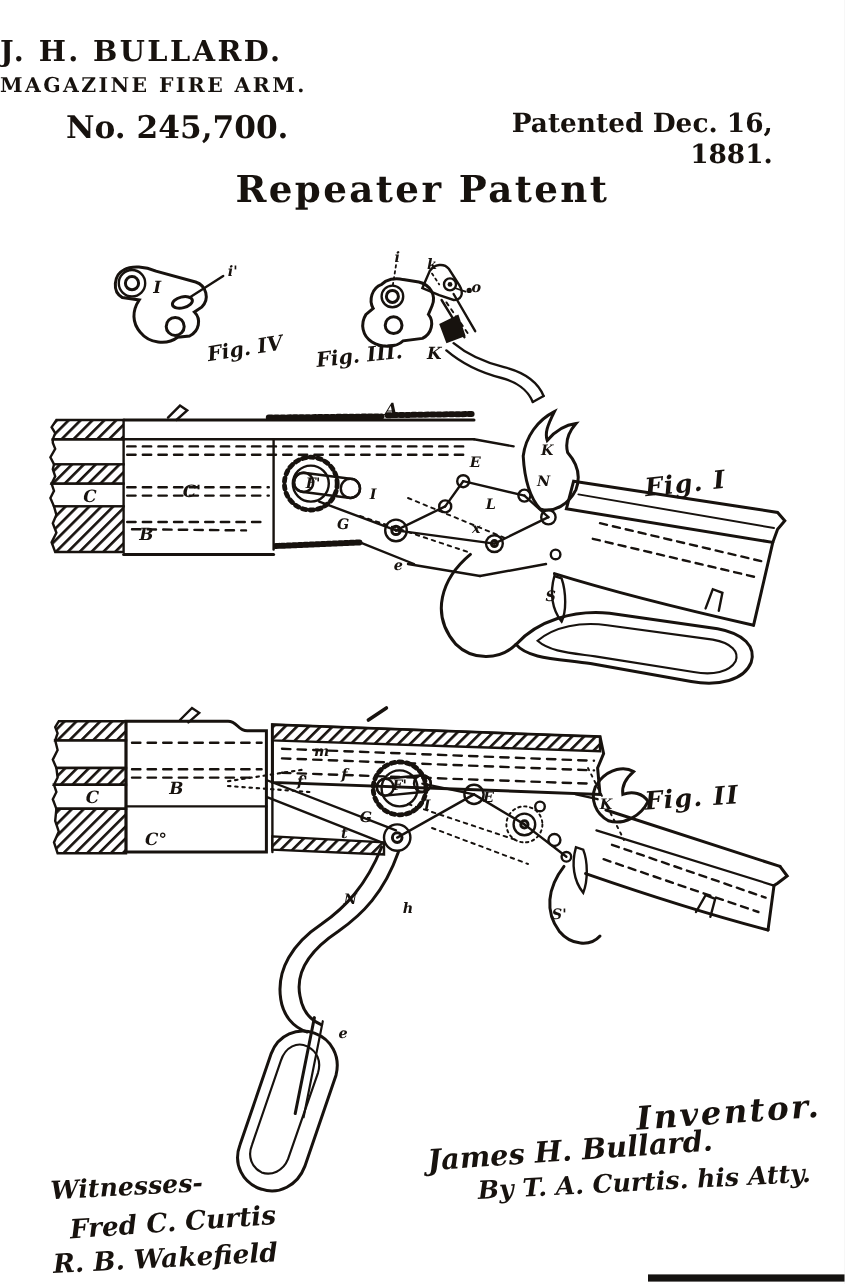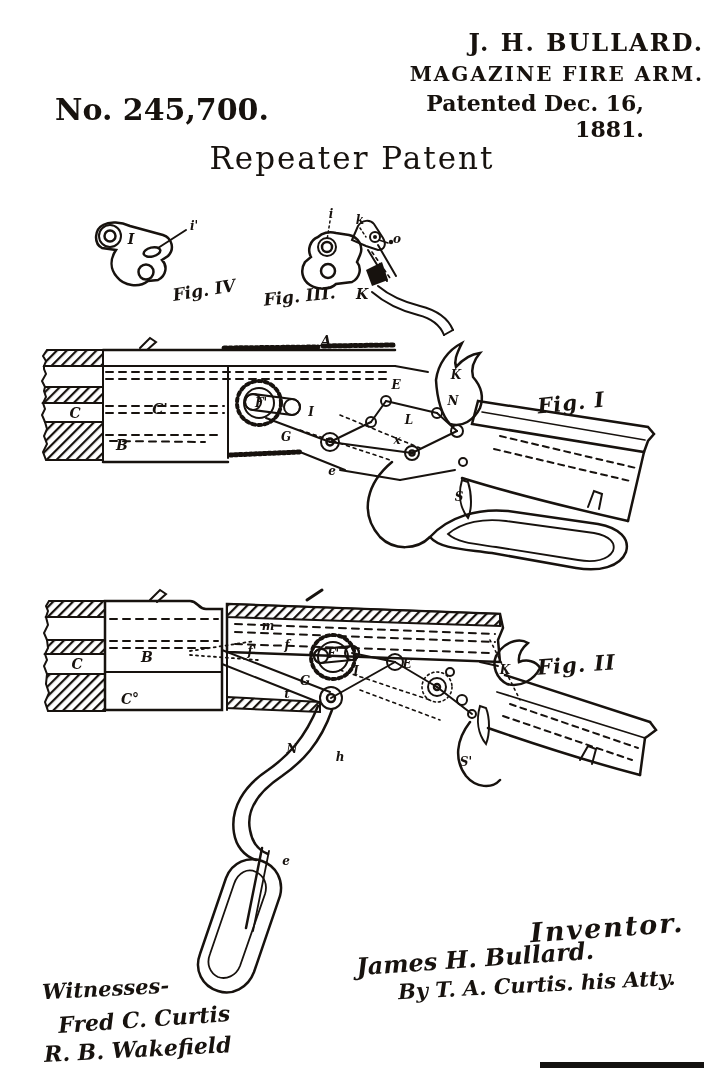--- a/index.html
+++ b/index.html
@@ -1,23 +1,23 @@
 <!DOCTYPE html>
 <html><head>
 <meta charset="utf-8">
 <style>
   html,body{margin:0;padding:0;background:#e8e8e8;}
   .page{position:relative;width:704px;height:1070px;background:#ffffff;overflow:hidden;
         font-family:"DejaVu Serif",serif;color:#17120e;}
   .abs{position:absolute;}
-  .hdr-name{top:28px;left:0;width:704px;text-align:right;font-size:24px;font-weight:bold;letter-spacing:2px;}
-  .hdr-title{top:62px;left:0;width:704px;text-align:right;font-size:20px;font-weight:bold;letter-spacing:2px;}
-  .hdr-num{top:92px;left:55px;font-size:30px;font-weight:bold;}
+  .hdr-name{top:28px;left:0;width:704px;text-align:left;font-size:24px;font-weight:bold;letter-spacing:2px;}
+  .hdr-title{top:62px;left:0;width:704px;text-align:left;font-size:17px;font-weight:bold;letter-spacing:2px;}
+  .hdr-num{top:92px;left:55px;font-size:26px;font-weight:bold;}
   .hdr-date{top:90px;left:382px;width:262px;font-size:22px;font-weight:bold;text-align:right;}
-  .banner{top:140px;left:0;width:704px;text-align:center;font-size:31px;font-weight:normal;letter-spacing:2px;}
+  .banner{top:140px;left:0;width:704px;text-align:center;font-size:31px;font-weight:bold;letter-spacing:2px;}
   .script{font-style:italic;font-weight:bold;white-space:nowrap;}
   .sig-inventor{top:912px;left:530px;font-size:27px;transform:rotate(-4deg);letter-spacing:2px;}
   .sig-name{top:944px;left:356px;font-size:24px;transform:rotate(-4deg);}
   .sig-atty{top:972px;left:398px;font-size:21px;transform:rotate(-3deg);}
   .sig-wit{top:976px;left:42px;font-size:21px;transform:rotate(-3deg);}
   .sig-w1{top:1006px;left:58px;font-size:22px;transform:rotate(-4deg);}
   .sig-w2{top:1036px;left:44px;font-size:22px;transform:rotate(-3deg);}
   .scanbar{top:1062px;left:540px;width:164px;height:6px;background:#141210;}
   svg text{fill:#17120e;}
   .part{font-family:"DejaVu Serif",serif;font-style:italic;font-weight:bold;font-size:14px;text-anchor:middle;}

